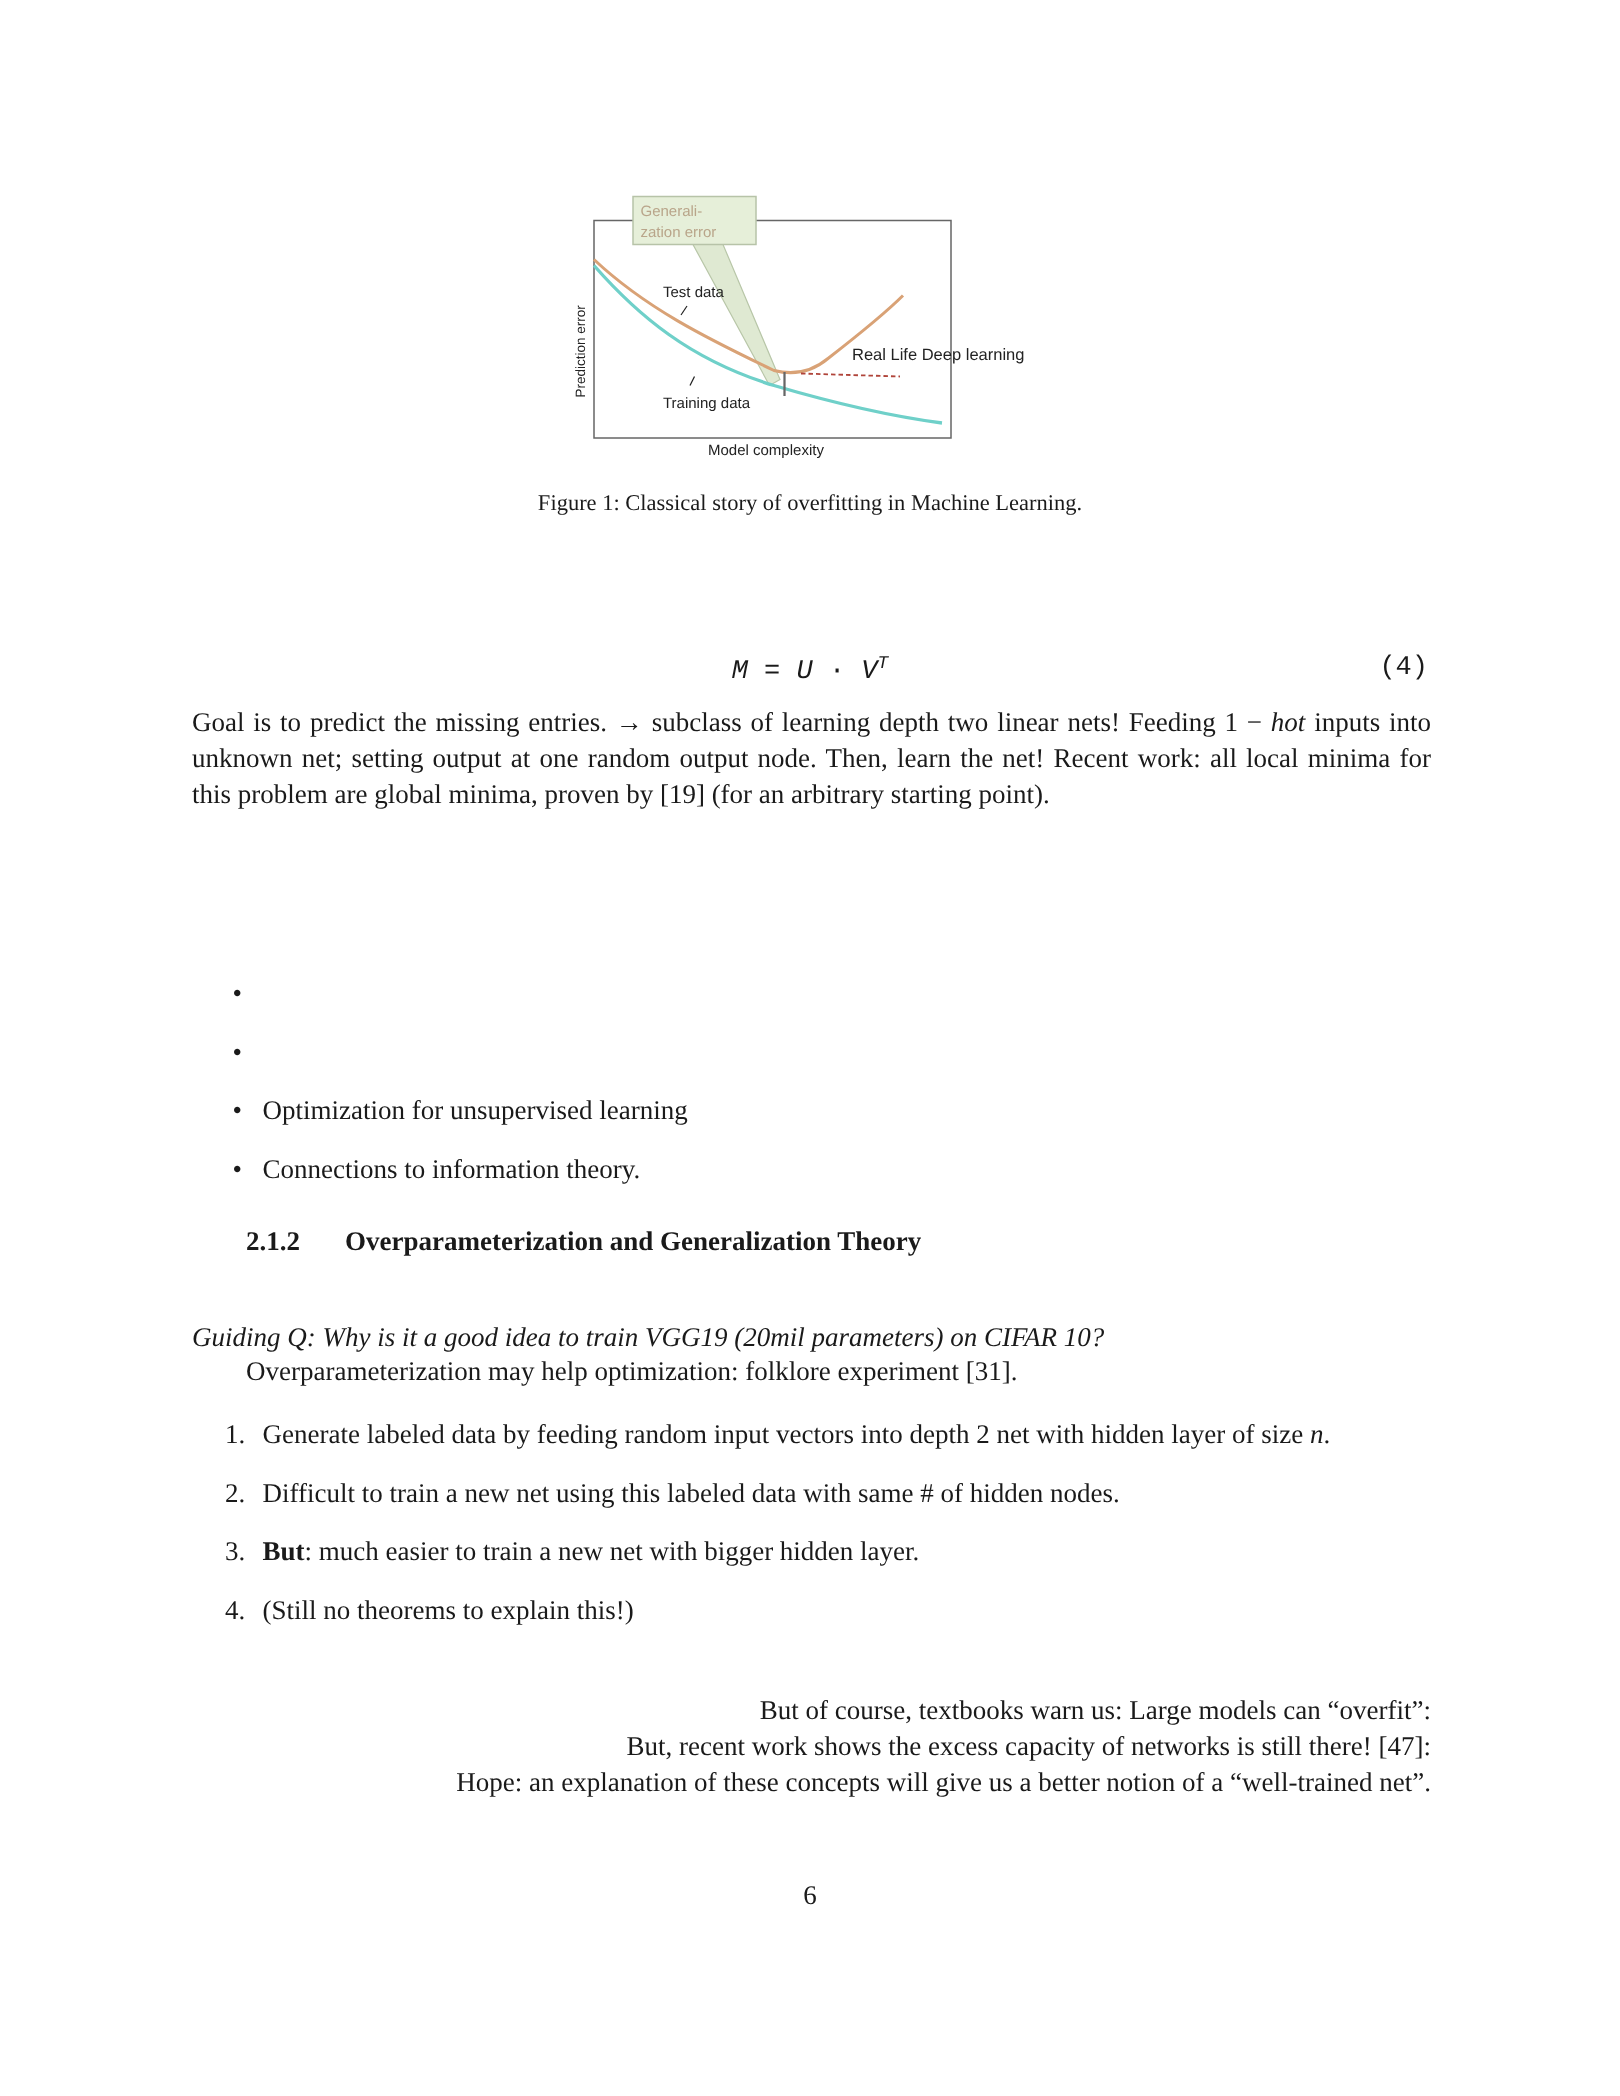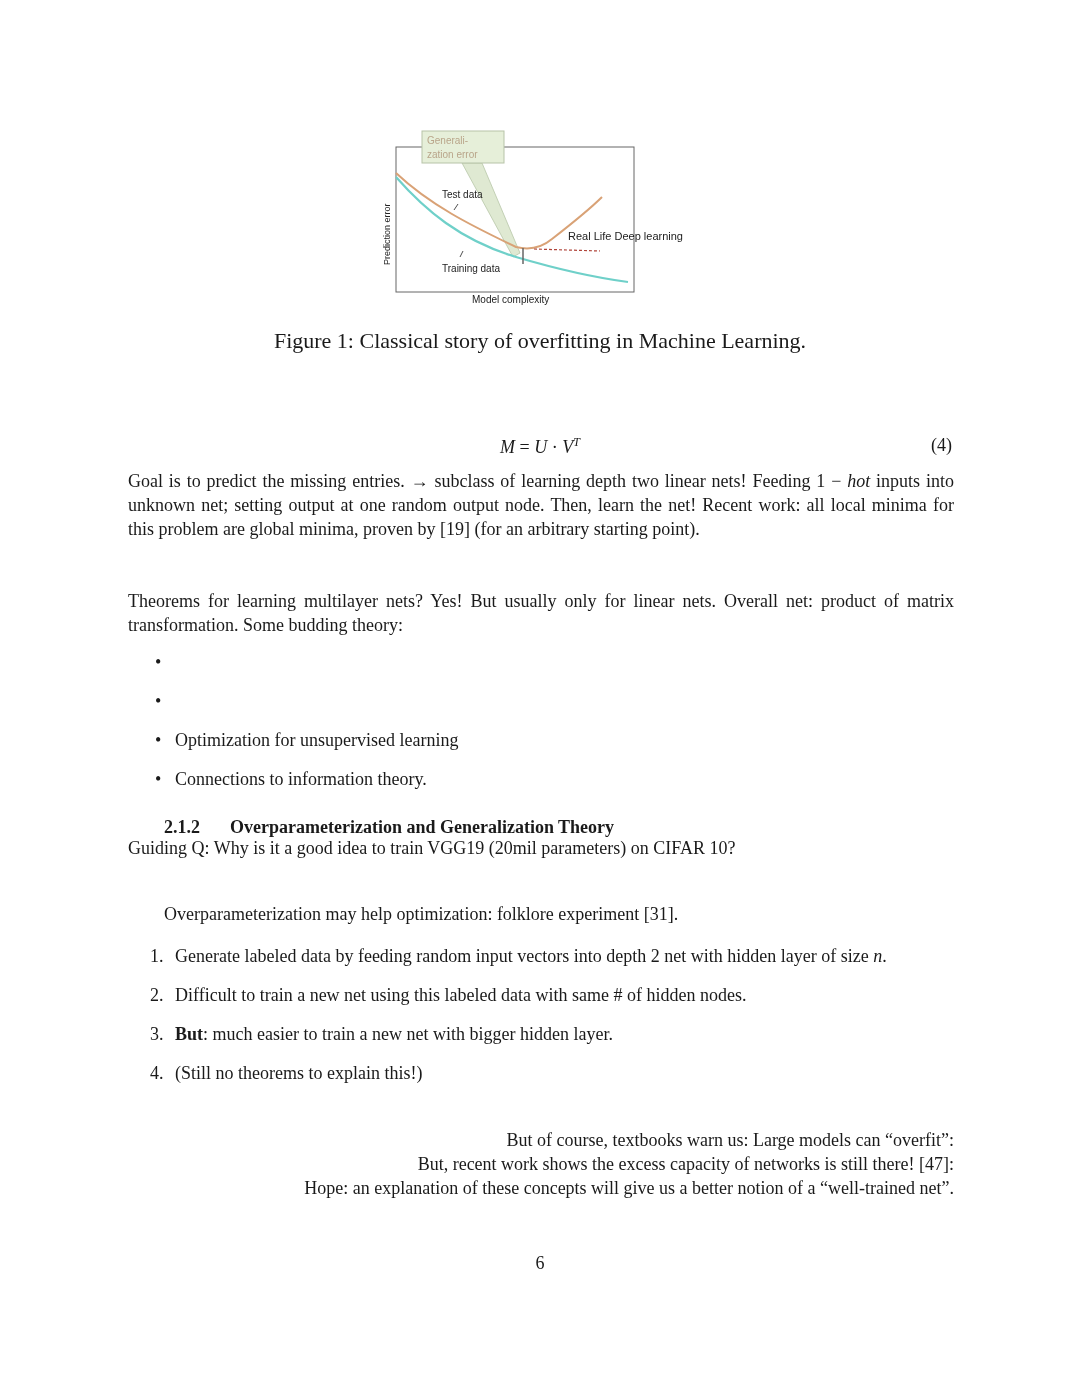--- a/index.html
+++ b/index.html
@@ -5,26 +5,26 @@
   html, body { margin: 0; padding: 0; background: #ffffff; }
   body {
     width: 1080px; height: 1397px; position: relative; overflow: hidden;
     font-family: "DejaVu Serif", "Liberation Serif", serif;
     color: #1a1a1a;
   }
   .page { position: absolute; left: 0; top: 0; width: 1080px; height: 1128px; }
   .figure { position: absolute; left: 370px; top: 125px; width: 340px; height: 190px; }
   .caption {
     position: absolute; top: 328px; left: 0; width: 1080px; text-align: center;
-    font-size: 22px; font-family: "Liberation Serif", serif;
+    font-size: 15px; font-family: "Liberation Serif", serif;
   }
   .txt { position: absolute; left: 128px; width: 826px; font-family: "Liberation Serif", serif; font-size: 18px; line-height: 24px; text-align: justify; }
   .b { font-weight: bold; }
   .i { font-style: italic; }
-  .eq { position: absolute; top: 435px; left: 0; width: 1080px; text-align: center; font-family: Liberation Serif, serif; font-size: 18px; }
+  .eq { position: absolute; top: 435px; left: 0; width: 1080px; text-align: center; font-family: Liberation Mono, monospace; font-size: 18px; }
   .eq .num { position: absolute; right: 128px; top: 0; }
   .bullets { position: absolute; left: 155px; top: 650px; width: 800px; font-family: "Liberation Serif", serif; font-size: 18px; }
   .bullets .li { height: 39px; line-height: 24px; position: relative; padding-left: 20px; }
   .bullets .li .dot { position: absolute; left: 0; top: 0; }
   .heading { position: absolute; left: 128px; top: 817px; font-family: "Liberation Serif", serif; font-size: 18px; font-weight: bold; }
   .heading .secnum { display: inline-block; width: 66px; margin-left: 36px; }
   .enum { position: absolute; left: 150px; top: 944px; width: 806px; font-family: "Liberation Serif", serif; font-size: 18px; line-height: 24px; }
   .enum .item { position: relative; padding-left: 25px; margin-bottom: 15px; text-align: justify; }
   .enum .item .n { position: absolute; left: 0; top: 0; }
   .pagenum { position: absolute; top: 1253px; left: 0; width: 1080px; text-align: center; font-family: "Liberation Serif", serif; font-size: 18px; }
@@ -69,34 +69,33 @@
 
   <div class="eq">
     <span class="i">M</span><span> = </span><span class="i">U</span><span> · </span><span class="i">V</span><sup class="i" style="font-size:12px">T</sup>
     <span class="num">(4)</span>
   </div>
 
   <div class="txt" style="top:469px;">
     <span>Goal is to predict the missing entries. → subclass of learning depth two linear nets! Feeding 1 − </span><span class="i">hot</span><span> inputs into unknown net; setting output at one random output node. Then, learn the net! Recent work: all local minima for this problem are global minima, proven by [19] (for an arbitrary starting point).</span>
   </div>
 
-  <div class="txt" style="top:589px;">Theorems for learning multilayer nets? Yes! But usually only for linear nets. Overall net: product of matrix transformation. Some budding theory:</div>
 
   <div class="bullets">
     <div class="li"><span class="dot">•</span></div>
     <div class="li"><span class="dot">•</span></div>
     <div class="li"><span class="dot">•</span><span>Optimization for unsupervised learning</span></div>
     <div class="li"><span class="dot">•</span><span>Connections to information theory.</span></div>
   </div>
 
   <div class="heading">
     <span class="secnum">2.1.2</span><span>Overparameterization and Generalization Theory</span>
   </div>
 
-  <div class="txt" style="top:836px;">Guiding Q: Why is it a good idea to train VGG19 (20mil parameters) on CIFAR 10?</div>
+  <div class="txt" style="top:879px;font-style:italic;">Guiding Q: Why is it a good idea to train VGG19 (20mil parameters) on CIFAR 10?</div>
   <div class="txt" style="top:902px;margin-left:36px;">Overparameterization may help optimization: folklore experiment [31].</div>
 
   <div class="enum">
     <div class="item"><span class="n">1.</span><span>Generate labeled data by feeding random input vectors into depth 2 net with hidden layer of size </span><span class="i">n</span><span>.</span></div>
     <div class="item"><span class="n">2.</span><span>Difficult to train a new net using this labeled data with same # of hidden nodes.</span></div>
     <div class="item"><span class="n">3.</span><span class="b">But</span><span>: much easier to train a new net with bigger hidden layer.</span></div>
     <div class="item"><span class="n">4.</span><span>(Still no theorems to explain this!)</span></div>
   </div>
 
   <div class="txt" style="top:1128px; text-align:right;">

